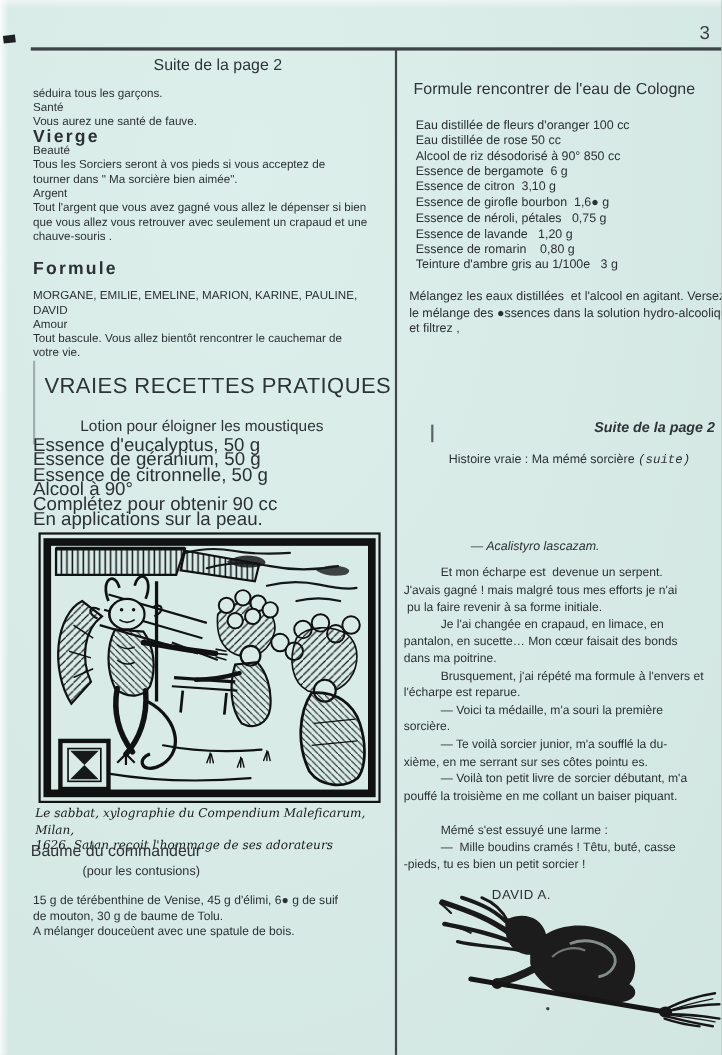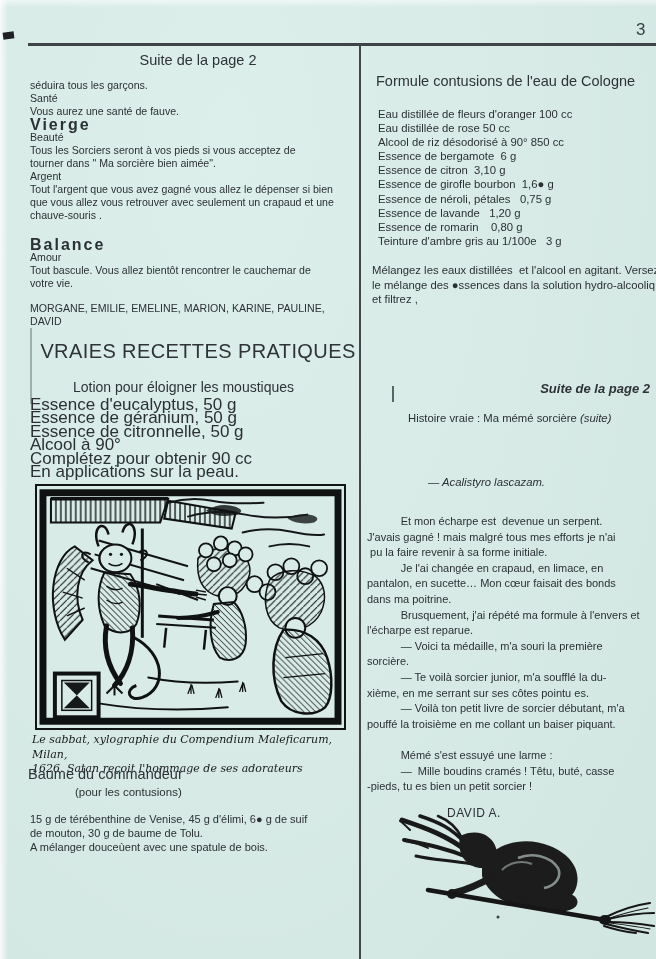--- a/index.html
+++ b/index.html
@@ -34,26 +34,26 @@
   .lc-recipe2-title{left:28px;top:766px;width:340px;text-align:left;font-size:14.5px;color:#2e3337;}
   .lc-recipe2-sub{left:75px;top:786px;font-size:11.5px;}
   .lc-recipe2-body{left:30px;top:812px;font-size:11px;line-height:14px;}
 
   
   .rc-formula-heading{left:376px;top:73px;font-size:14.5px;white-space:nowrap;color:#2e3337;}
   .rc-ingredients{left:378px;top:107px;font-size:11.3px;line-height:14.1px;white-space:pre;}
   .rc-instructions{left:372px;top:263px;font-size:11.3px;line-height:14.5px;white-space:pre;}
   .rc-suite{left:470px;top:381px;width:180px;text-align:right;font-style:italic;font-weight:600;font-size:13px;color:#2e3337;}
   .rc-story-title{left:408px;top:412px;font-size:11.3px;}
-  .rc-incantation{left:428px;top:476px;font-style:italic;font-size:11.3px;}
+  .rc-incantation{left:428px;top:491px;font-style:italic;font-size:11.3px;}
   .rc-story{left:367px;top:514px;width:292px;font-size:11px;line-height:15.6px;}
   .rc-byline{left:374px;top:806px;width:200px;text-align:center;font-size:12px;letter-spacing:.5px;}
   .figure2{left:398px;top:814px;width:258px;height:122px;}
   .figure2 svg{display:block;width:100%;height:100%;}
-  .it{font-style:italic;}
+  .it{font-style:italic;font-family:Liberation Mono, monospace;}
 </style>
 </head>
 <body>
 
 <div class="page">
 
   <div class="abs scan-left"></div>
   <div class="abs scan-top"></div>
   <div class="abs tick-topleft"></div>
   <div class="abs page-number">3</div>
@@ -69,26 +69,26 @@
 Santé
 Vous aurez une santé de fauve.</div>
     <div class="zodiac">Vierge</div>
     <div class="ml">Beauté
 Tous les Sorciers seront à vos pieds si vous acceptez de
 tourner dans " Ma sorcière bien aimée".
 Argent
 Tout l'argent que vous avez gagné vous allez le dépenser si bien
 que vous allez vous retrouver avec seulement un crapaud et une
 chauve-souris .</div>
-    <div class="zodiac gap16">Balance</div>
+    <div class="zodiac gap16">Formule</div>
+    <div class="ml gap12">MORGANE, EMILIE, EMELINE, MARION, KARINE, PAULINE,
+DAVID</div>
     <div class="ml">Amour
 Tout bascule. Vous allez bientôt rencontrer le cauchemar de
 votre vie.</div>
-    <div class="ml gap12">MORGANE, EMILIE, EMELINE, MARION, KARINE, PAULINE,
-DAVID</div>
   </div>
 
   <div class="abs lc-section-heading">VRAIES RECETTES PRATIQUES</div>
   <div class="abs lc-recipe1-title">Lotion pour éloigner les moustiques</div>
   <div class="abs lc-recipe1-body ml">Essence d'eucalyptus, 50 g
 Essence de géranium, 50 g
 Essence de citronnelle, 50 g
 Alcool à 90°
 Complétez pour obtenir 90 cc
 En applications sur la peau.</div>
@@ -203,21 +203,21 @@
   </div>
 
   <div class="abs lc-caption ml">Le sabbat, xylographie du Compendium Maleficarum, Milan,
 1626. Satan reçoit l'hommage de ses adorateurs</div>
   <div class="abs lc-recipe2-title">Baume du  commandeur</div>
   <div class="abs lc-recipe2-sub">(pour les contusions)</div>
   <div class="abs lc-recipe2-body ml">15 g de térébenthine de Venise, 45 g d'élimi, 6● g de suif
 de mouton, 30 g de baume de Tolu.
 A mélanger douceùent avec une spatule de bois.</div>
 
-  <div class="abs rc-formula-heading">Formule contusions de l'eau de Cologne</div>
+  <div class="abs rc-formula-heading">Formule rencontrer de l'eau de Cologne</div>
   <div class="abs rc-ingredients">Eau distillée de fleurs d'oranger 100 cc
 Eau distillée de rose 50 cc
 Alcool de riz désodorisé à 90° 850 cc
 Essence de bergamote  6 g
 Essence de citron  3,10 g
 Essence de girofle bourbon  1,6● g
 Essence de néroli, pétales   0,75 g
 Essence de lavande   1,20 g
 Essence de romarin    0,80 g
 Teinture d'ambre gris au 1/100e   3 g</div>

